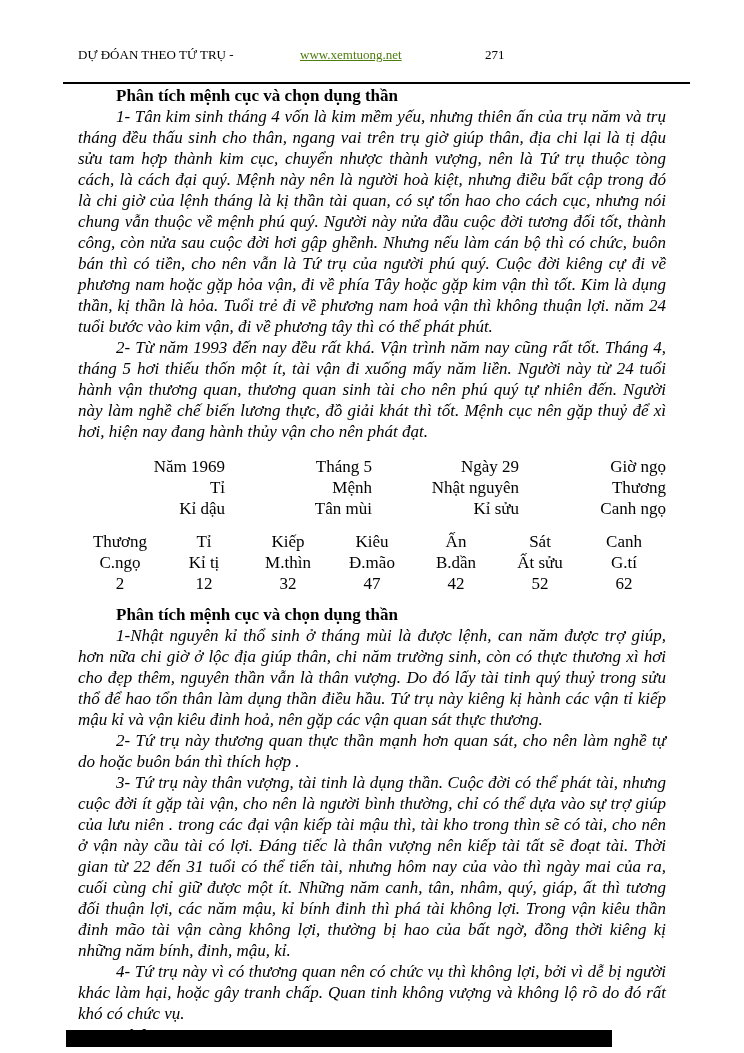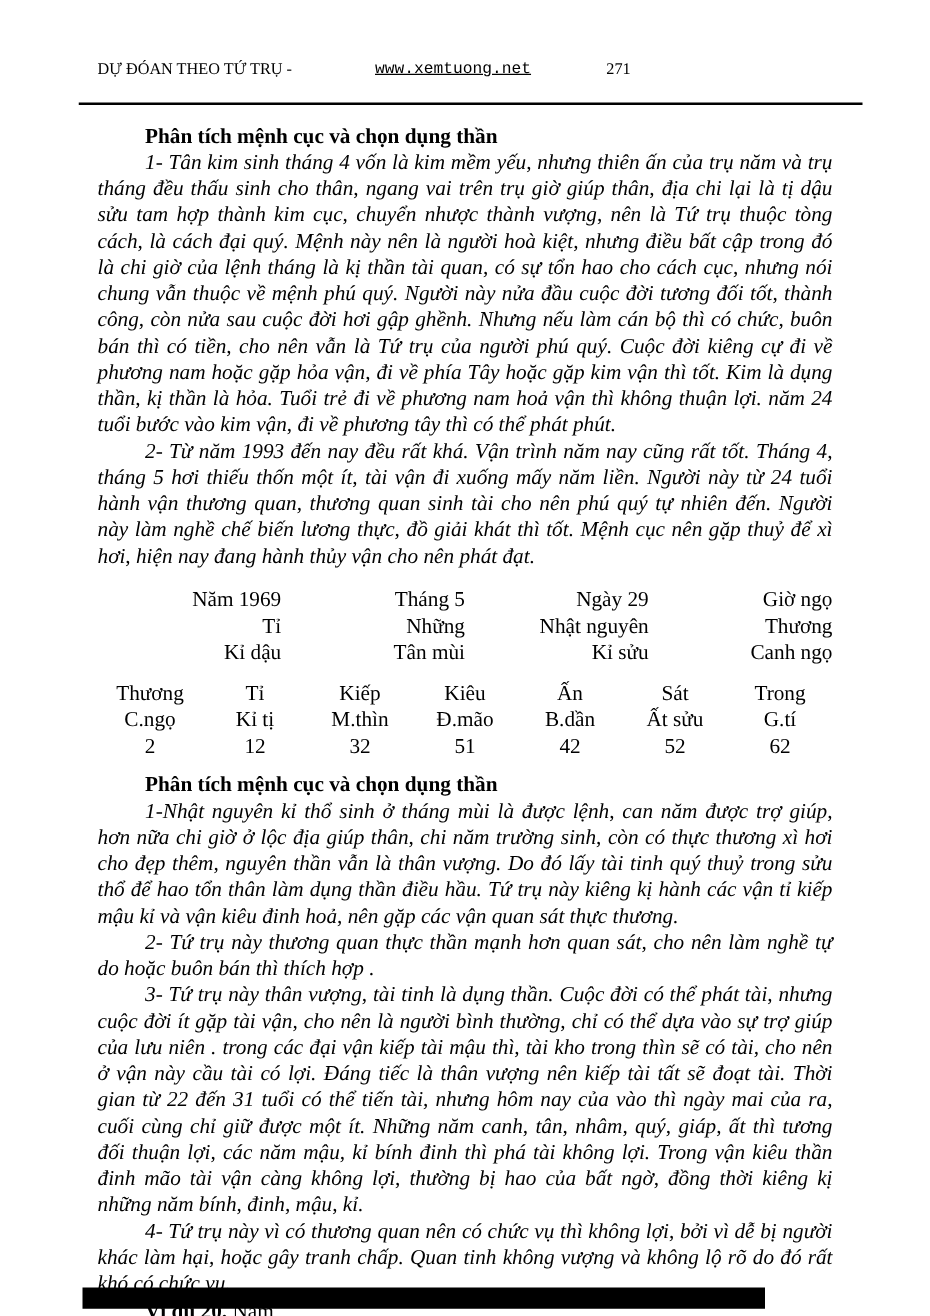--- a/index.html
+++ b/index.html
@@ -14,27 +14,27 @@
   
   .header {
     margin: 0 -24px 0 -15px;
     padding: 0 0 16px 15px;
     border-bottom: 2px solid #000;
     display: grid;
     grid-template-columns: 222px 185px 155px 55px;
     font-size: 13px; line-height: 22px;
     white-space: nowrap;
   }
-  .header .url { text-decoration: underline; color:#000000;font-family:Liberation Mono, monospace; }
+  .header .url { text-decoration: underline; color:#4d7c0f; }
   .header .pageno { text-align: left; }
 
   
   .heading {
     font-weight: bold; font-size: 17px; line-height: 21px;
-    text-indent: 38px; margin: 14px 0 0 0;
+    text-indent: 38px; margin: 1px 0 0 0;
   }
   p.para {
     font-size: 17px; line-height: 21px;
     text-align: justify; text-indent: 38px;
     margin: 0;
     font-style: italic;
   }
   .example-line {
     font-size: 17px; line-height: 21px;
     text-indent: 38px; margin: 1px 0 0 0;
@@ -77,48 +77,48 @@
   <p class="para">1- Tân kim sinh tháng 4 vốn là kim mềm yếu, nhưng thiên ấn của trụ năm và trụ tháng đều thấu sinh cho thân, ngang vai trên trụ giờ giúp thân, địa chi lại là tị dậu sửu tam hợp thành kim cục, chuyển nhược thành vượng, nên là Tứ trụ thuộc tòng cách, là cách đại quý. Mệnh này nên là người hoà kiệt, nhưng điều bất cập trong đó là chi giờ của lệnh tháng là kị thần tài quan, có sự tổn hao cho cách cục, nhưng nói chung vẫn thuộc về mệnh phú quý. Người này nửa đầu cuộc đời tương đối tốt, thành công, còn nửa sau cuộc đời hơi gập ghềnh. Nhưng nếu làm cán bộ  thì có chức, buôn bán thì có tiền, cho nên vẫn là Tứ trụ của người phú quý. Cuộc đời kiêng cự đi về phương nam hoặc gặp hỏa vận, đi về phía Tây hoặc gặp kim vận thì tốt. Kim là dụng thần, kị thần là hỏa. Tuổi trẻ đi về phương nam hoả vận thì không thuận lợi. năm 24 tuổi bước vào kim vận, đi về phương tây thì có thể phát phút.</p>
   <p class="para">2- Từ năm 1993 đến nay đều rất khá. Vận trình năm nay cũng rất tốt. Tháng 4, tháng 5 hơi thiếu thốn  một ít, tài vận đi xuống mấy năm liền. Người này từ 24 tuổi hành vận thương quan, thương quan sinh tài cho nên phú quý tự nhiên đến. Người này làm  nghề chế biến lương thực, đồ giải khát thì tốt. Mệnh cục nên gặp thuỷ để xì hơi, hiện nay đang hành thủy vận cho nên phát đạt.</p>
 
 
   <div class="grid4">
     <span>Năm 1969</span>
     <span>Tháng 5</span>
     <span>Ngày 29</span>
     <span>Giờ ngọ</span>
     <span>Tỉ</span>
-    <span>Những</span>
+    <span>Mệnh</span>
     <span>Nhật nguyên</span>
     <span>Thương</span>
     <span>Kỉ dậu</span>
     <span>Tân mùi</span>
     <span>Kỉ sửu</span>
     <span>Canh ngọ</span>
   </div>
 
   <div class="grid7">
     <span>Thương</span>
     <span>Tỉ</span>
     <span>Kiếp</span>
     <span>Kiêu</span>
     <span>Ấn</span>
     <span>Sát</span>
-    <span>Trong</span>
+    <span>Canh</span>
     <span>C.ngọ</span>
     <span>Kỉ tị</span>
     <span>M.thìn</span>
     <span>Đ.mão</span>
     <span>B.dần</span>
     <span>Ất sửu</span>
     <span>G.tí</span>
     <span>2</span>
     <span>12</span>
     <span>32</span>
-    <span>51</span>
+    <span>47</span>
     <span>42</span>
     <span>52</span>
     <span>62</span>
   </div>
 
   <div class="heading heading2">Phân tích mệnh cục và chọn dụng thần</div>
   <p class="para">1-Nhật nguyên kỉ thổ sinh ở tháng mùi là được lệnh, can năm được trợ giúp, hơn nữa chi giờ ở lộc địa giúp thân, chi năm trường sinh, còn có thực thương xì hơi cho đẹp thêm, nguyên thần vẫn là thân vượng. Do đó lấy tài tinh quý thuỷ trong sửu thổ để hao tổn thân làm dụng thần điều hầu. Tứ trụ này kiêng kị hành các vận tỉ kiếp mậu kỉ và vận kiêu đinh hoả, nên gặp các vận quan sát thực thương.</p>
   <p class="para">2- Tứ trụ này thương quan thực thần mạnh hơn quan sát, cho nên làm nghề tự do hoặc buôn bán thì thích hợp .</p>
   <p class="para">3- Tứ trụ này thân vượng, tài tinh là dụng thần. Cuộc đời có thể phát tài, nhưng cuộc đời ít gặp tài vận, cho nên là người bình thường, chỉ có thể dựa vào sự trợ giúp của lưu niên . trong các đại vận kiếp tài mậu thì, tài kho trong thìn sẽ có tài, cho nên ở vận này cầu tài có lợi. Đáng tiếc là thân vượng nên kiếp tài tất sẽ đoạt tài. Thời gian từ 22 đến 31 tuổi có thể tiến tài, nhưng hôm nay của vào thì ngày mai của ra, cuối cùng chỉ giữ được một ít. Những năm canh, tân, nhâm, quý, giáp, ất thì tương đối thuận lợi, các năm mậu, kỉ bính đinh thì phá tài không lợi. Trong vận kiêu thần đinh mão tài vận càng không lợi, thường bị hao của bất ngờ, đồng thời kiêng kị những năm bính, đinh, mậu, kỉ.</p>
   <p class="para">4- Tứ trụ này vì có thương quan nên có chức vụ thì không lợi, bởi vì dễ bị người khác làm hại, hoặc gây tranh chấp. Quan tinh không vượng và không lộ rõ do đó rất khó có chức vụ.</p>

